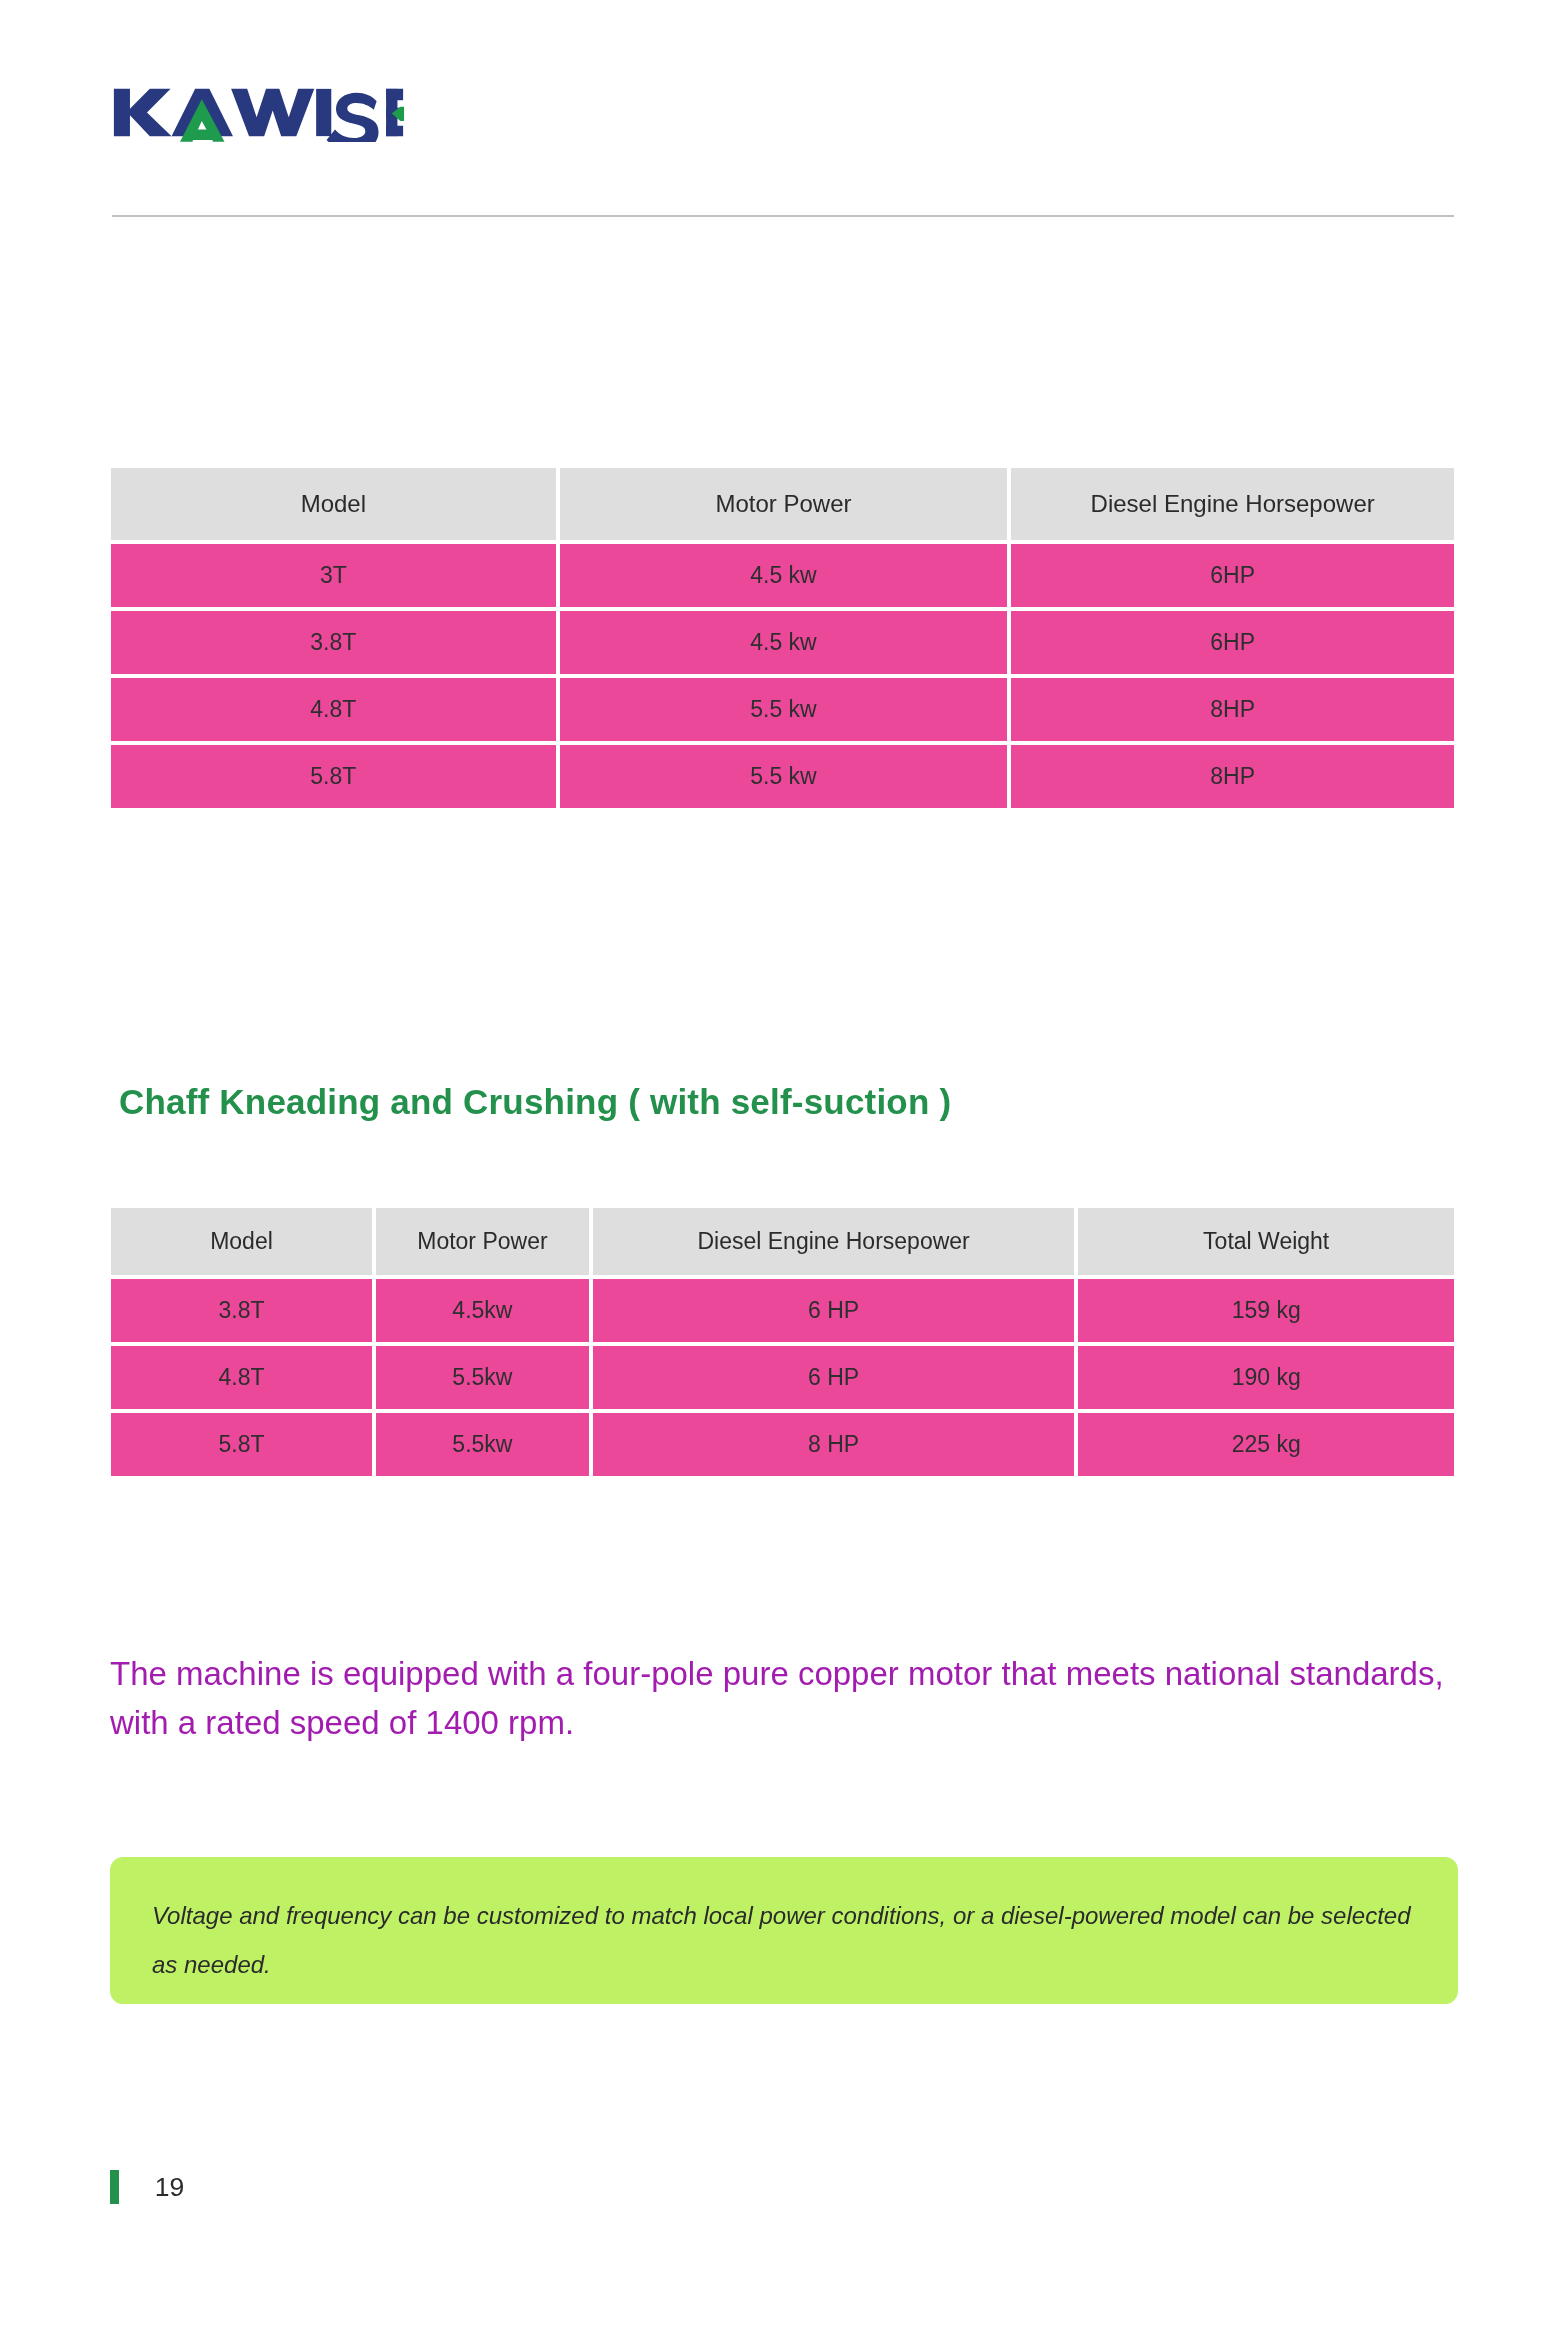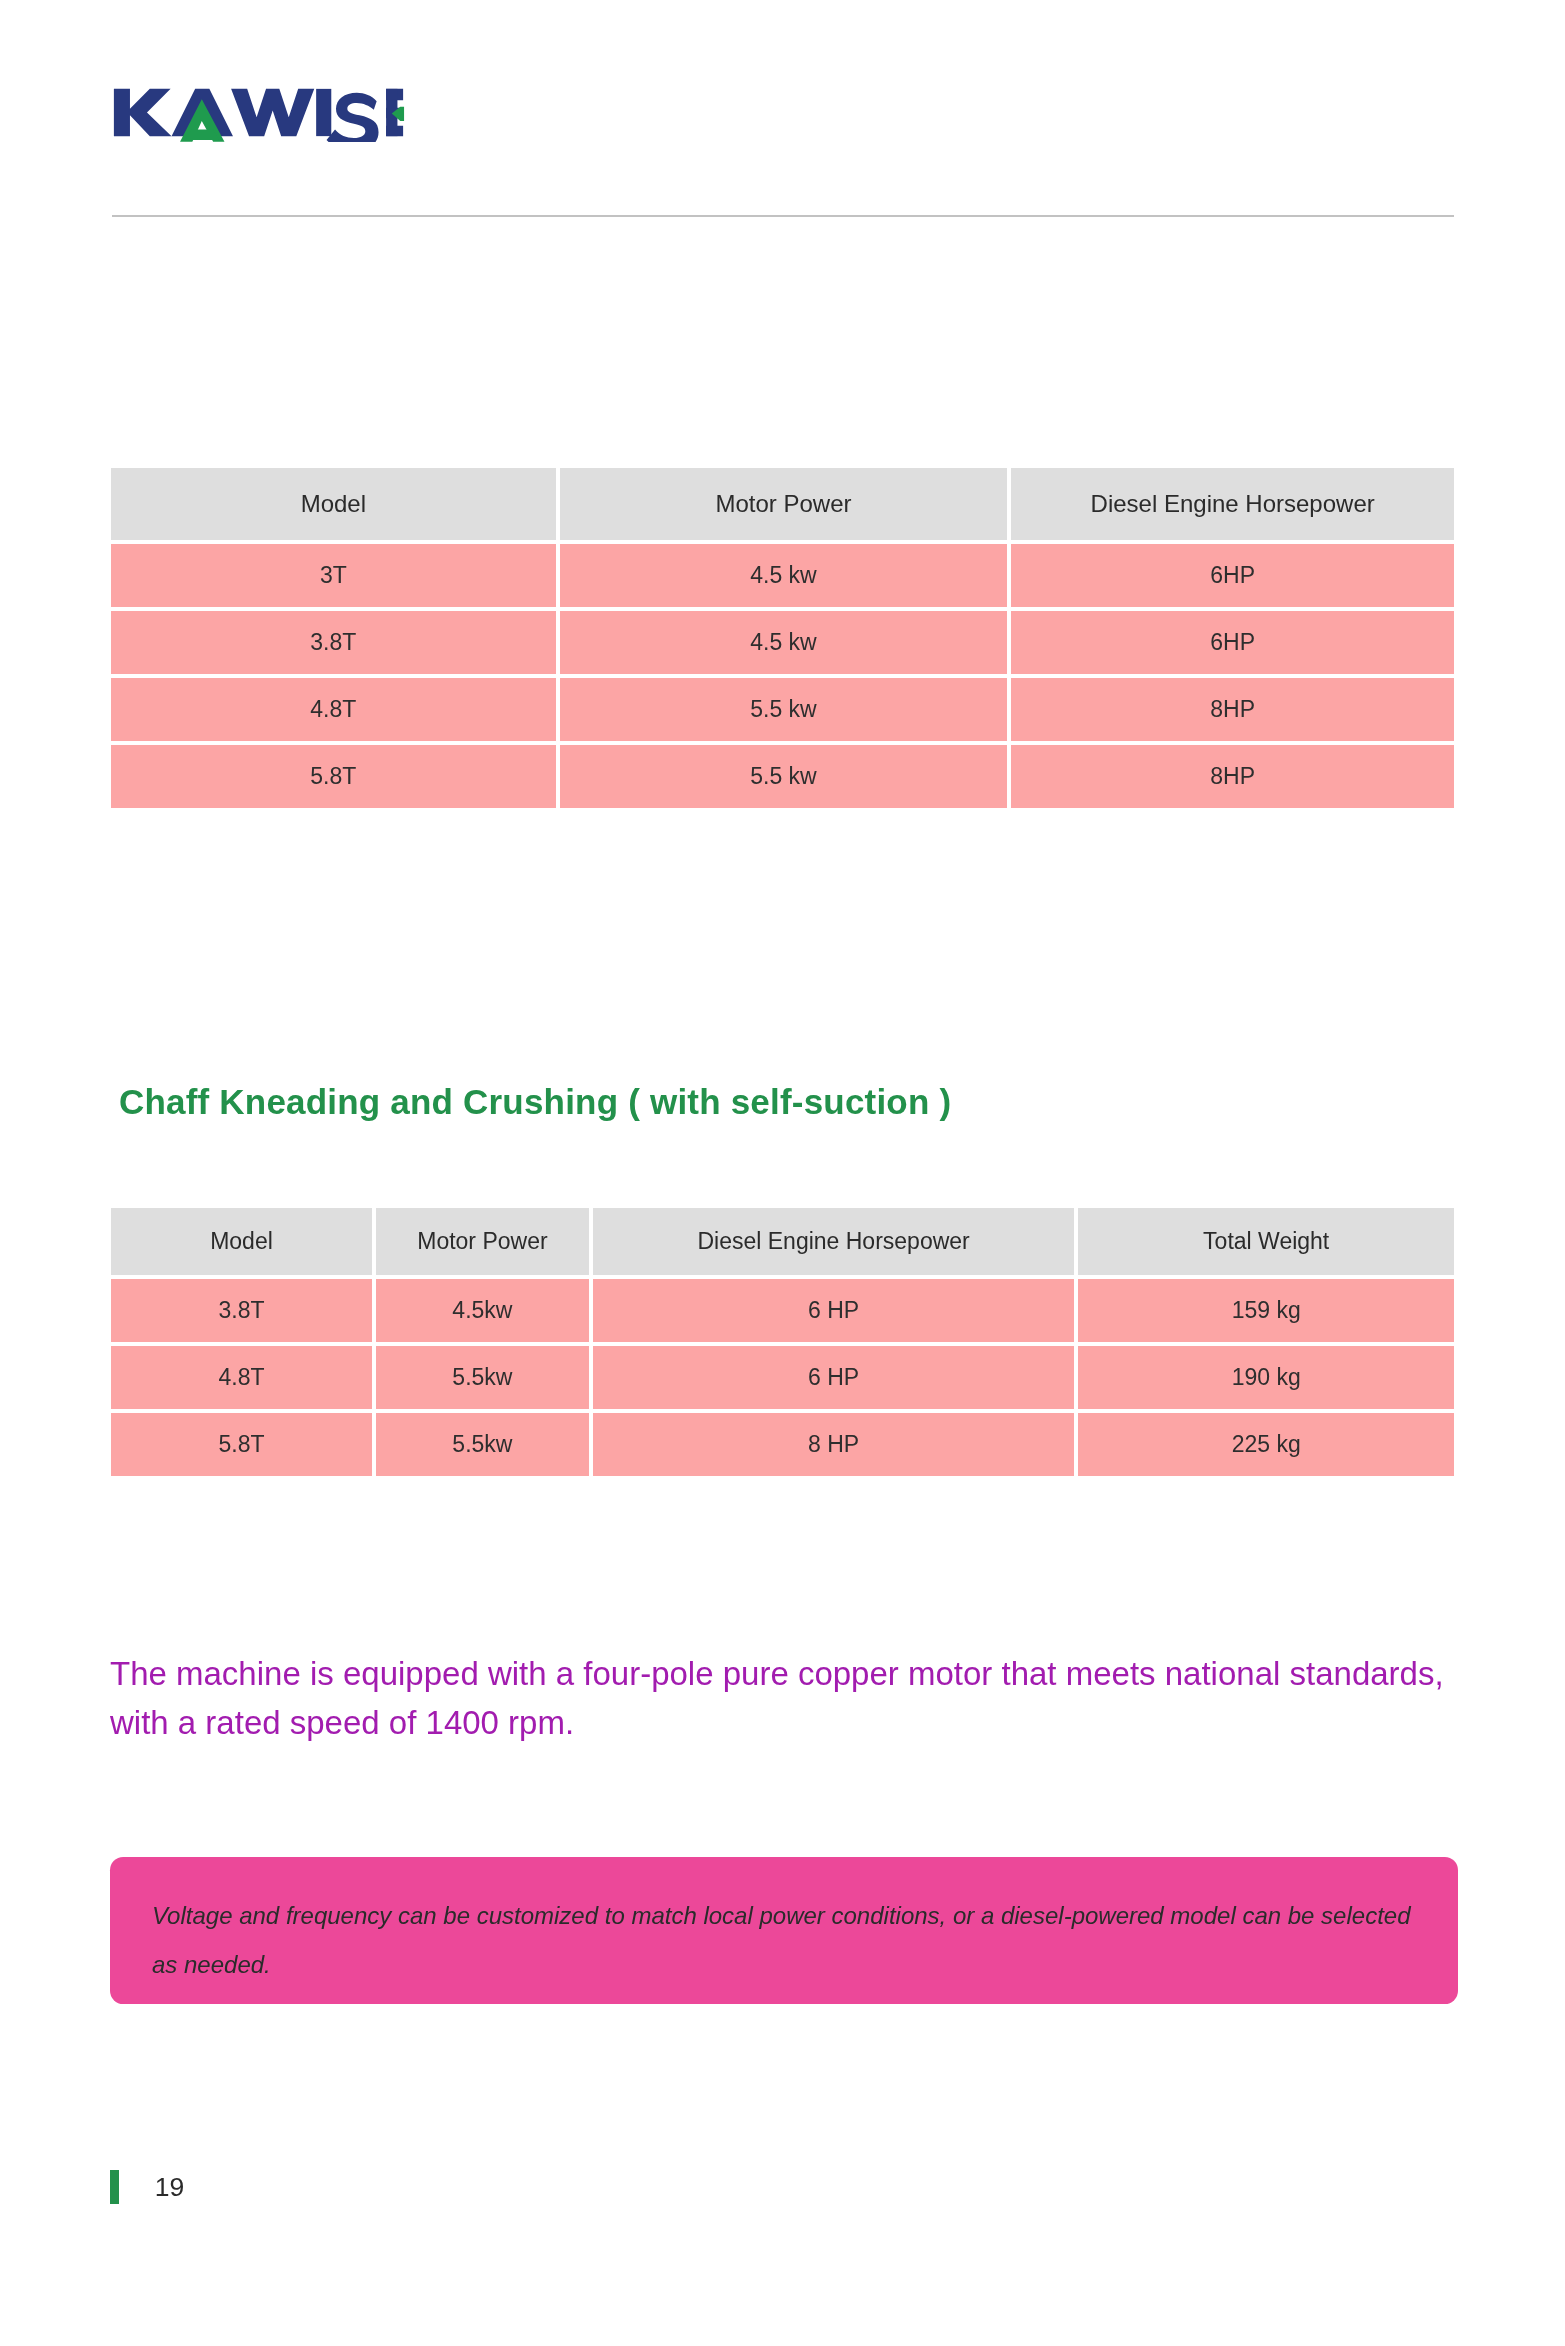--- a/index.html
+++ b/index.html
@@ -67,21 +67,21 @@
     text-align: center;
     vertical-align: middle;
     font-weight: normal;
     padding: 4px;
   }
   .spec-table th {
     background: #dedede;
     color: #2b2b2b;
   }
   .spec-table td {
-    background: #fca5a5;
+    background: #ec4899;
     color: #2e2e2e;
   }
 
   
   #table-1 {
     left: 107px;
     top: 464px;
     width: 1351px;
   }
   #table-1 th { height: 64px; font-size: 24px; }
@@ -115,21 +115,21 @@
   #para-1 { top: 1649px; }
   #para-2 { top: 1748px; }
 
   
   .callout {
     position: absolute;
     left: 110px;
     top: 1857px;
     width: 1348px;
     height: 147px;
-    background: #ec4899;
+    background: #bef264;
     border-radius: 13.2px;
     box-sizing: border-box;
     padding: 34px 42px 0 42px;
   }
   .callout-text {
     font-size: 24px;
     line-height: 49px;
     font-style: italic;
     color: #2b2b2b;
     margin: 0;

